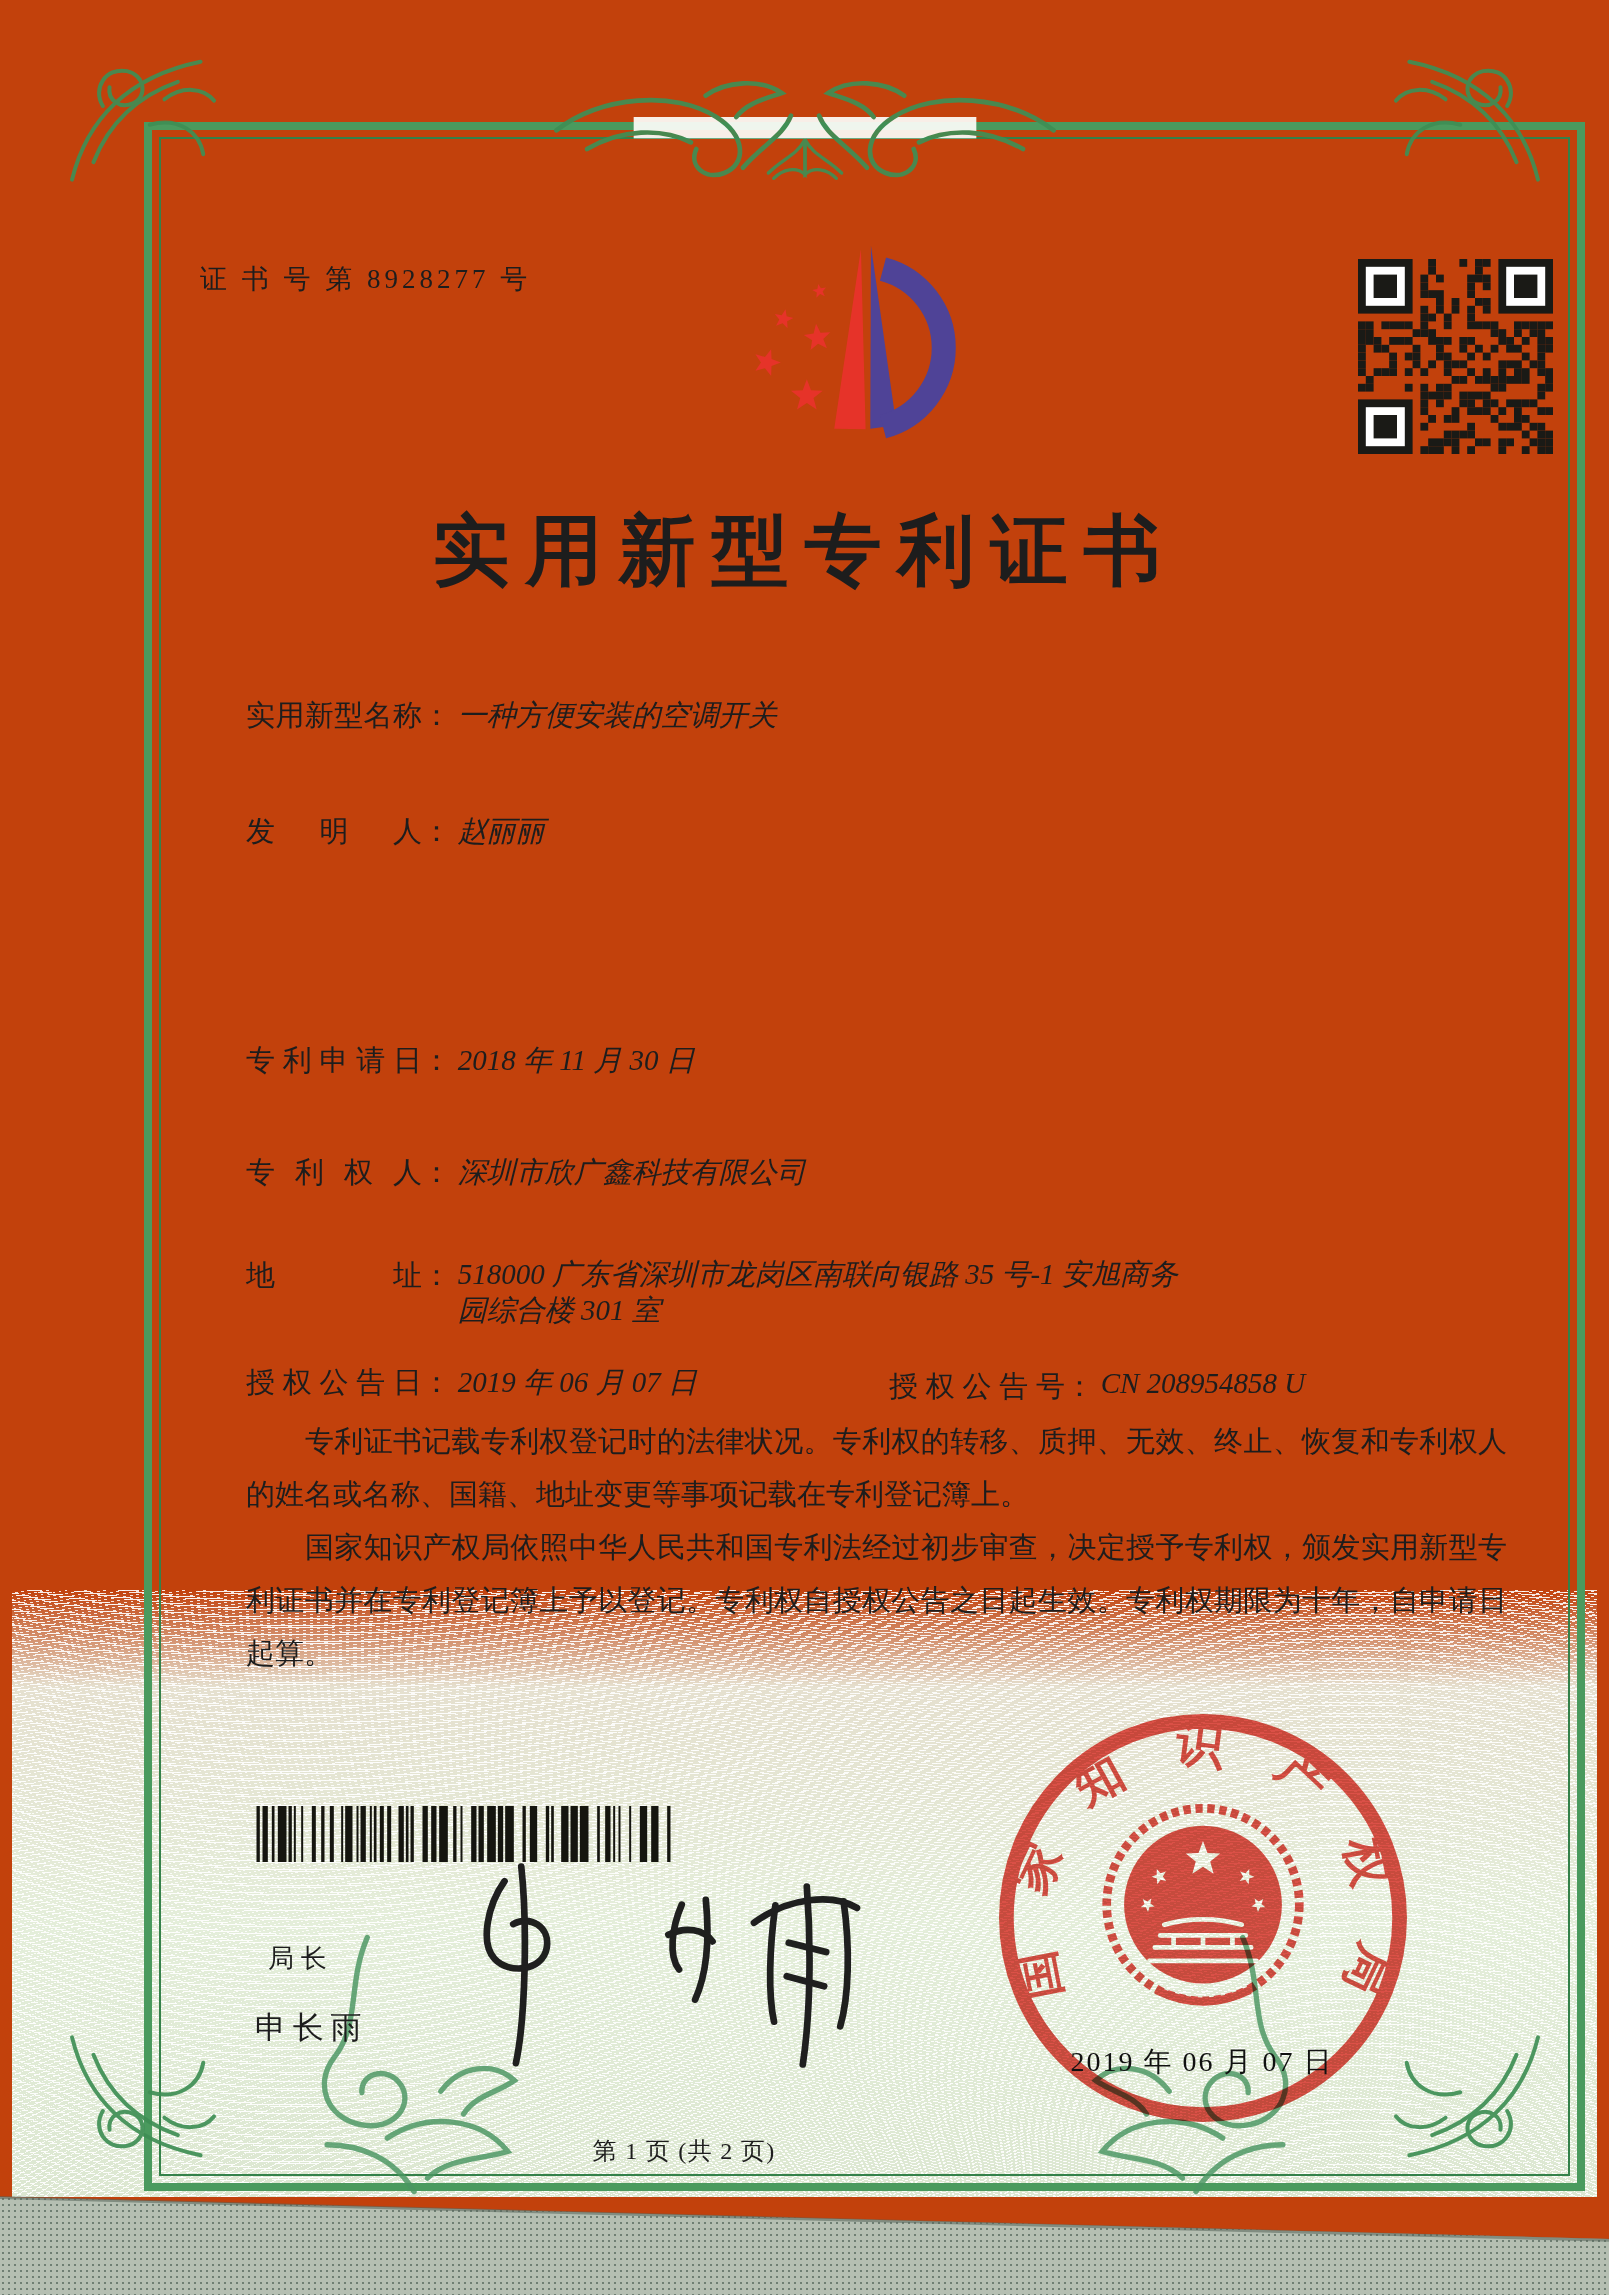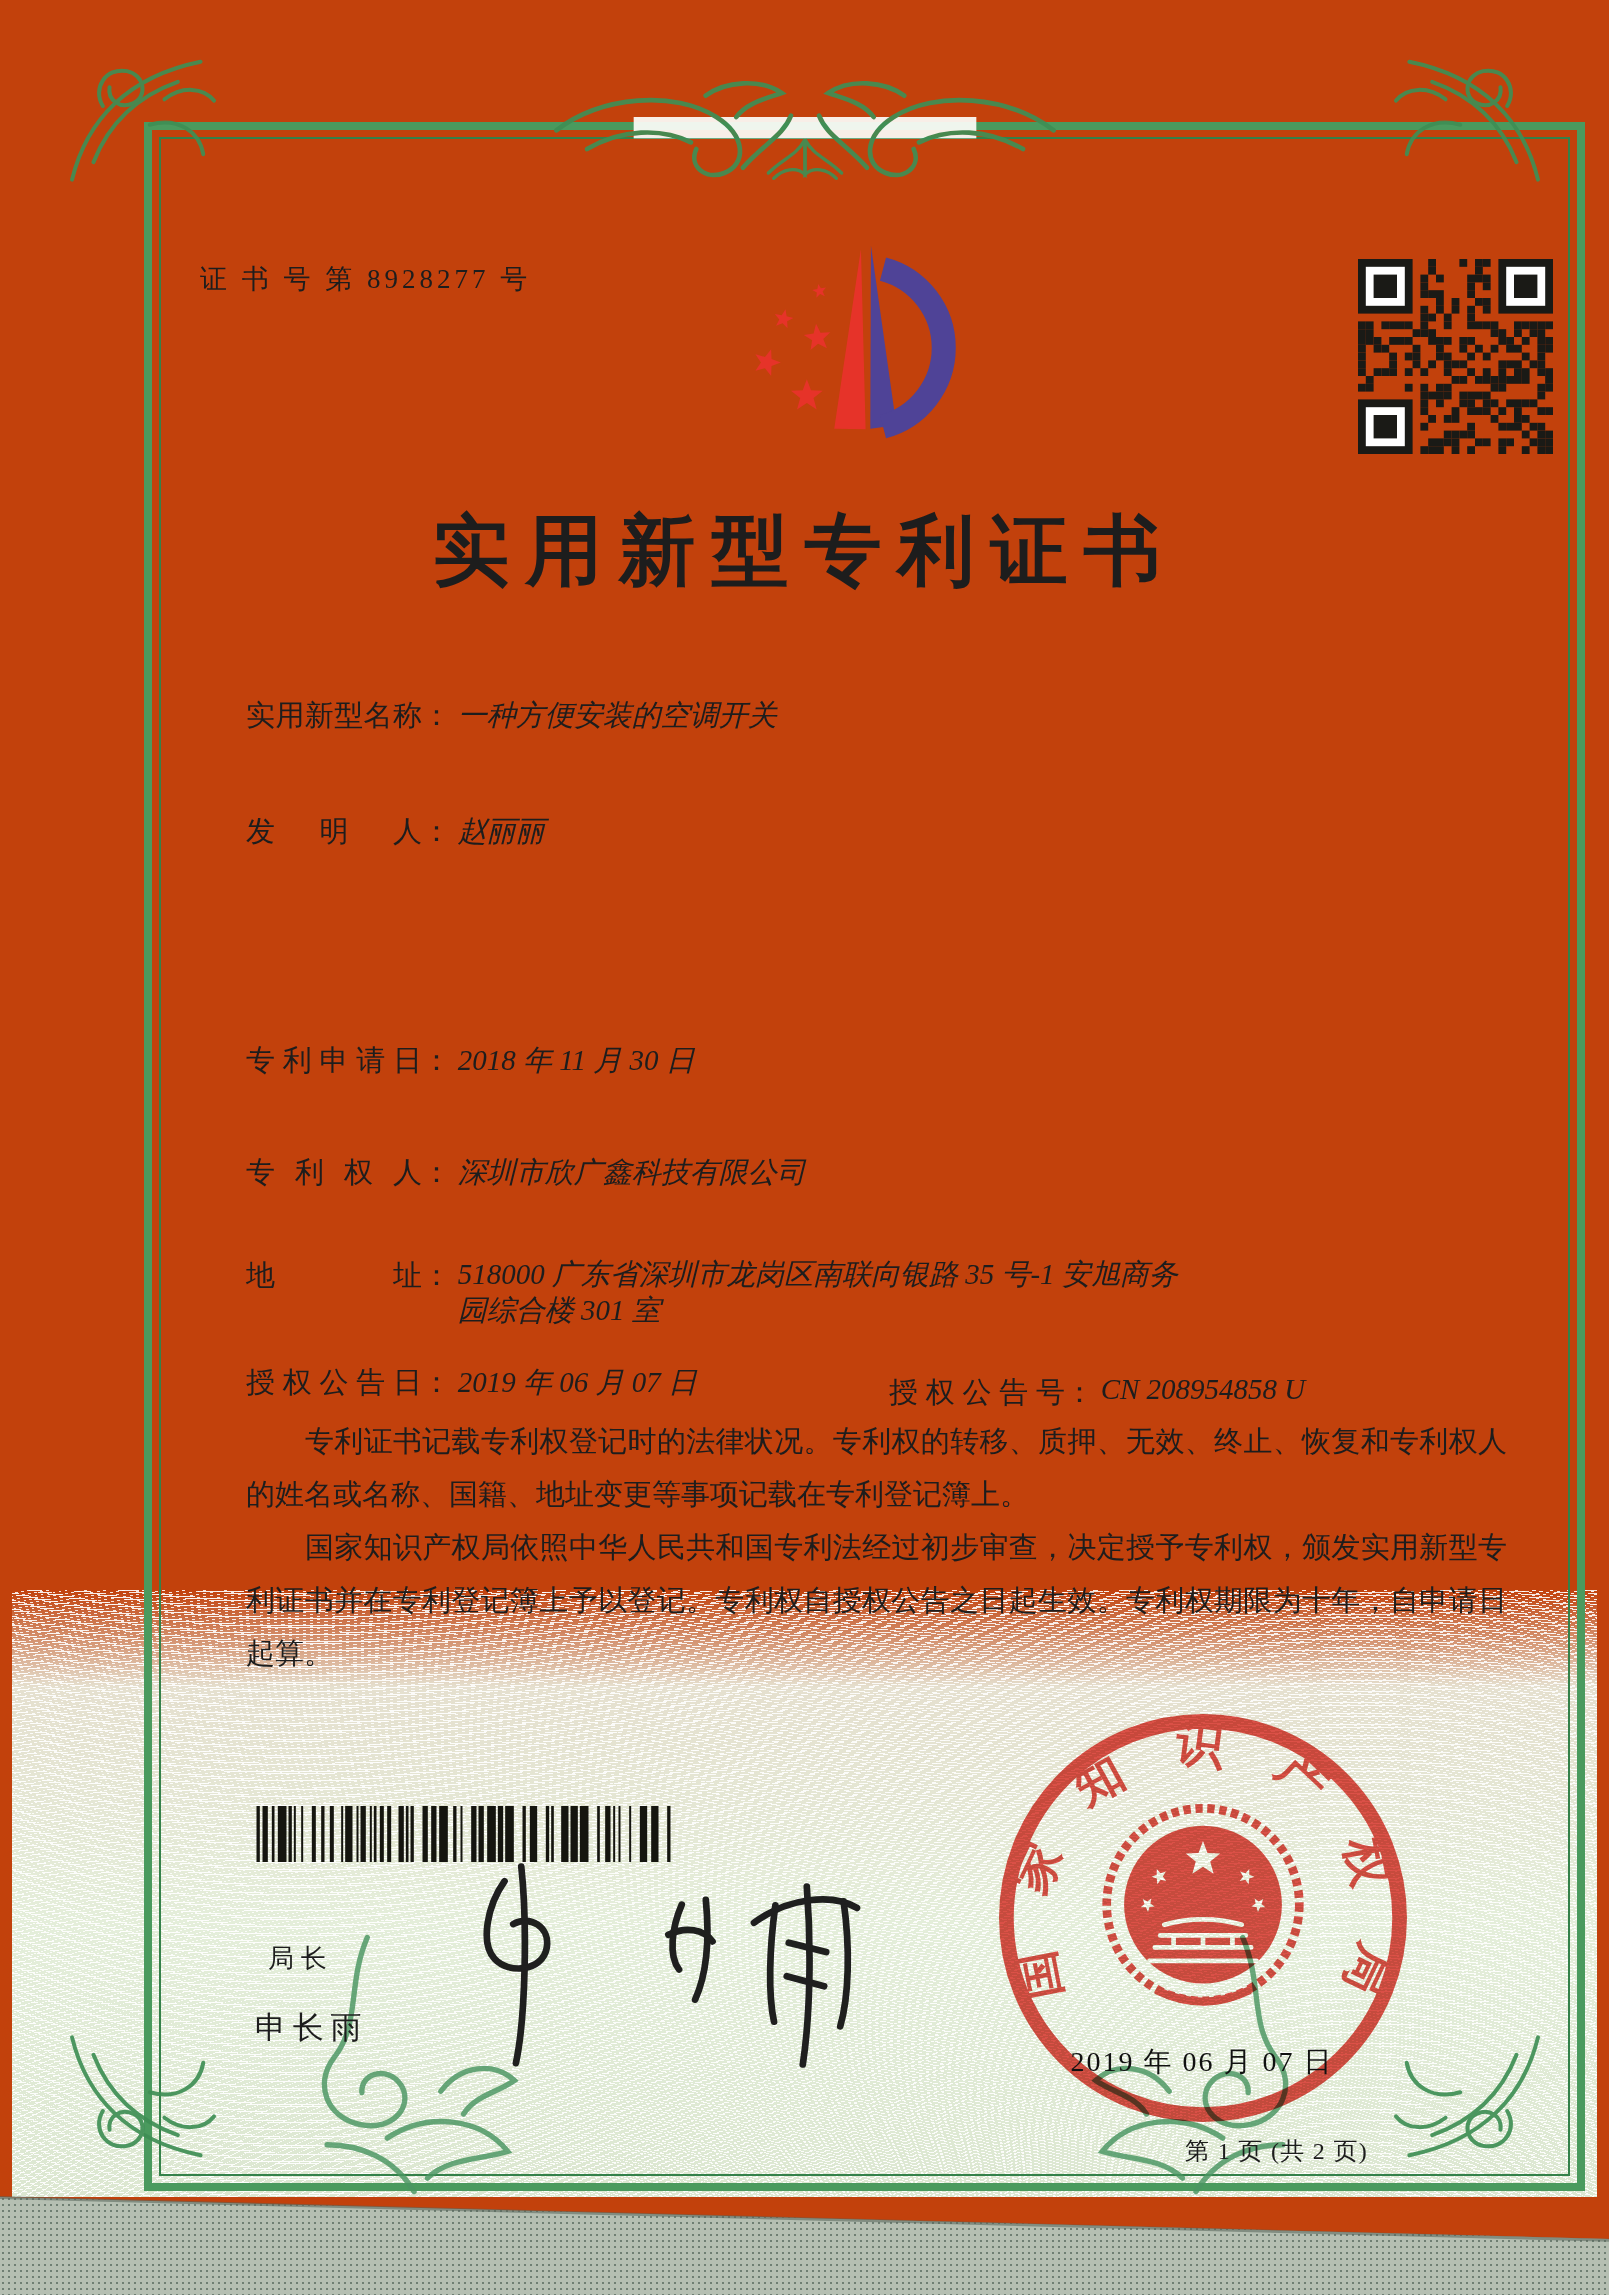--- a/index.html
+++ b/index.html
@@ -26,27 +26,27 @@
       repeating-radial-gradient(1269px 401px at 85% 130%, rgba(255,255,255,.85) 0 1.3px, rgba(255,255,255,0) 1.3px 8.7px),
       linear-gradient(180deg, rgba(233,241,228,0) 0%, rgba(233,241,228,.9) 16%, #e4eeda 55%, #dce7d1 100%);}
   .content{z-index:4;}
   #cert-no{left:200px;top:261px;font-size:27px;letter-spacing:4px;}
   #title{left:0;top:500px;width:100%;text-align:center;font-size:77px;font-weight:700;letter-spacing:16px;}
   .row{left:246px;font-size:29px;white-space:nowrap;}
   .flabel{display:inline-block;width:176px;text-align:justify;text-align-last:justify;vertical-align:top;}
   .colon{vertical-align:top;}
   .fvalue{vertical-align:top;margin-left:6.7px;font-style:italic;}
   .fvalue.addr{display:inline-block;white-space:pre-line;width:989px;line-height:36px;}
-  .col2{position:absolute;left:643px;top:10px;white-space:nowrap;}
+  .col2{position:absolute;left:643px;top:4px;white-space:nowrap;}
   #paras{left:246px;top:1415px;width:1261px;font-size:29px;line-height:53px;text-align:justify;z-index:4;}
   #paras p{margin:0;text-indent:59px;}
   #director-title{left:268px;top:1941px;font-size:26px;letter-spacing:6.7px;}
   #director-name{left:255px;top:2007px;font-size:31px;letter-spacing:6.7px;}
   #seal-date{left:1015px;top:2043px;width:374px;text-align:center;font-size:28px;letter-spacing:2px;color:#111;}
-  #footer{left:0;top:2135px;width:1368px;text-align:right;font-size:24px;letter-spacing:1.3px;}
+  #footer{left:0;top:2135px;width:1368px;text-align:center;font-size:24px;letter-spacing:1.3px;}
   svg{display:block;}
   .orn{z-index:3;opacity:.92;}
   #seal-svg{mix-blend-mode:multiply;}
 </style>
 </head>
 <body>
 
 <div id="canvas">
   <div id="backing"></div>
 

